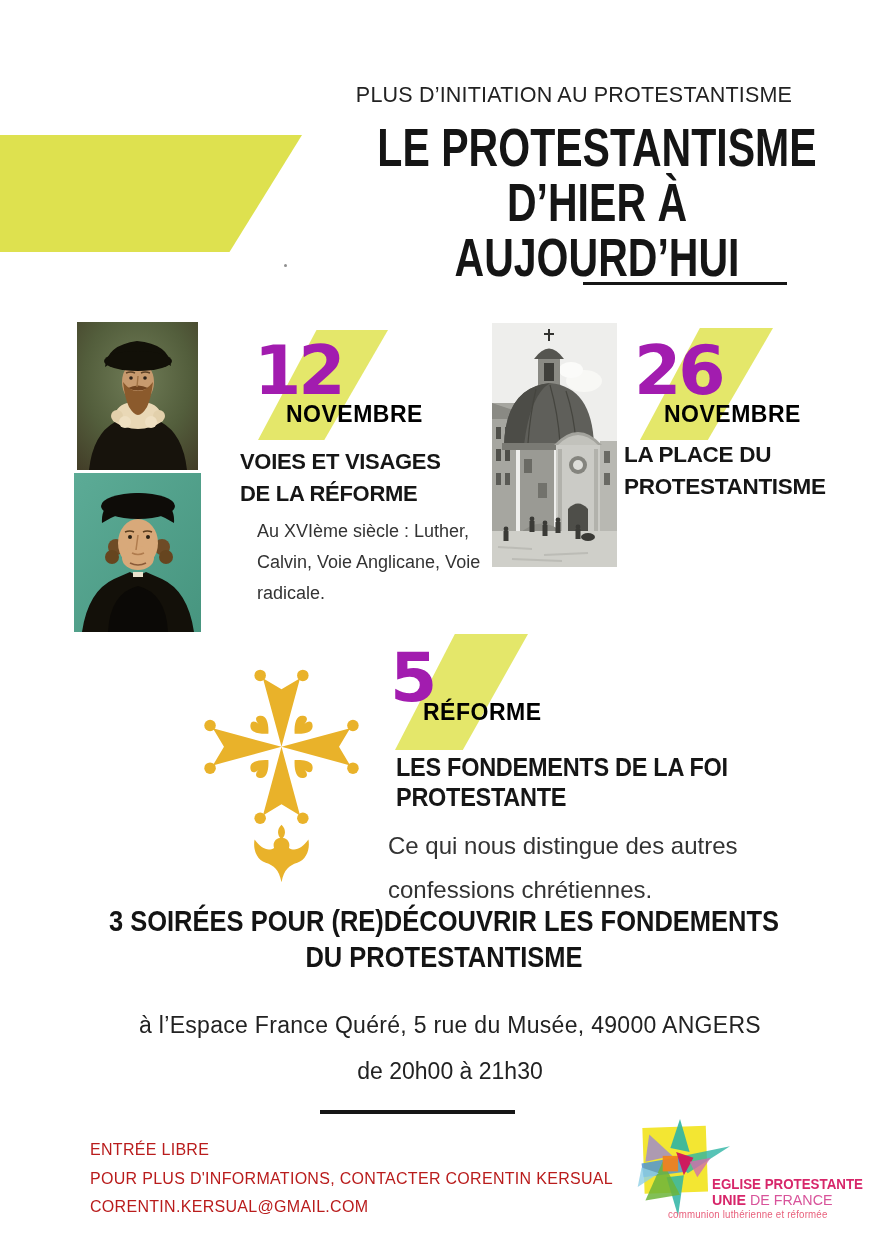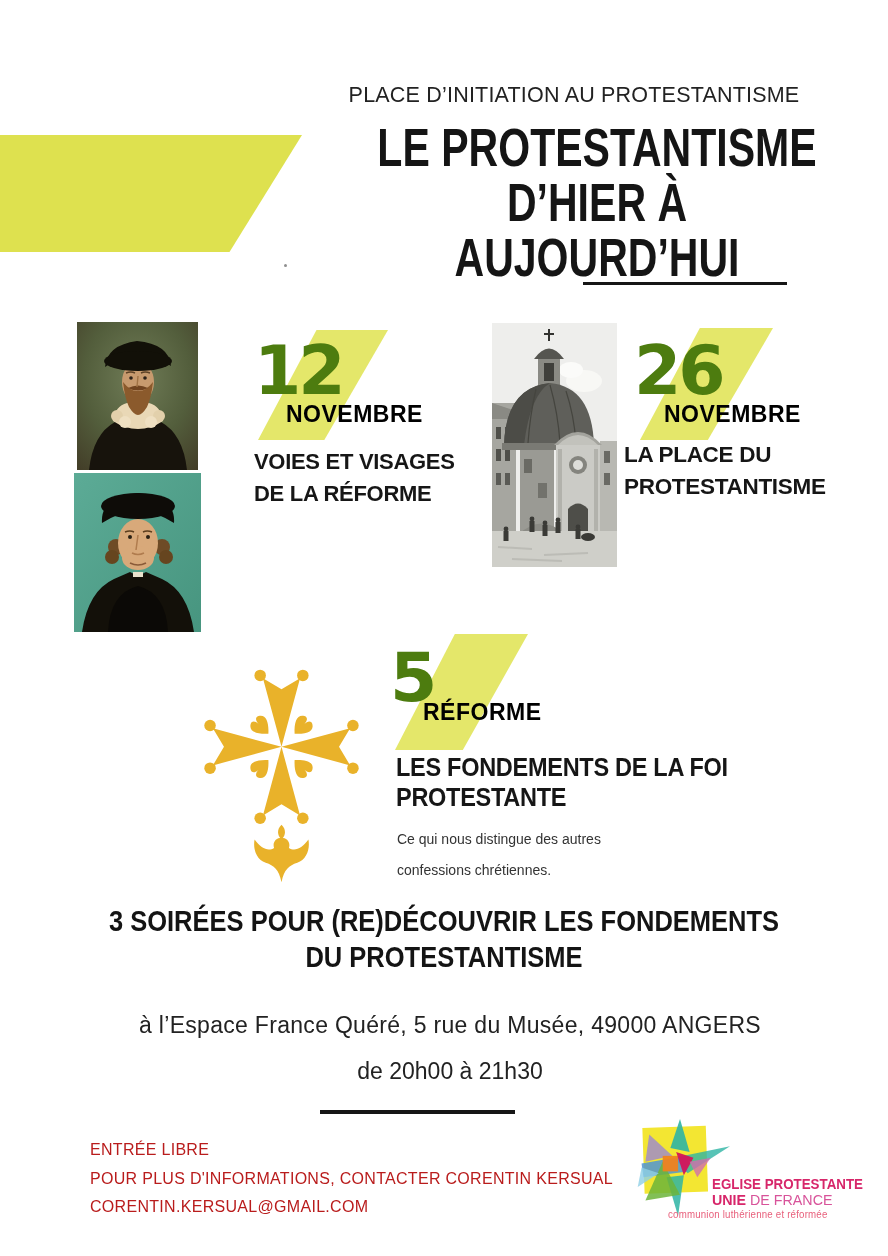--- a/index.html
+++ b/index.html
@@ -34,46 +34,46 @@
     font-size:46px; letter-spacing:2px; color:#141414; line-height:1.1;
   }
   .badge-season{
     left:90px; top:197px; font-weight:bold; font-size:25px; letter-spacing:1px; color:#141414;
   }
 
   
   .stripe{background:#e4e76a; clip-path:polygon(45% 0, 100% 0, 51% 100%, 0 100%);}
   .day{
     font-family:"DejaVu Sans", sans-serif; font-weight:bold; font-size:68px;
-    letter-spacing:-3px; line-height:1; color:#4d7c0f;
+    letter-spacing:-3px; line-height:1; color:#a21caf;
   }
   .month{font-weight:bold; font-size:23px; letter-spacing:0.5px; color:#000000;margin-left:29px;}
   .shead{font-weight:bold; color:#161616; white-space:pre-line; letter-spacing:-0.3px;}
   .sdesc{color:#333; white-space:pre-line;}
 
   
   .s1-stripe{left:258px; top:330px; width:130px; height:110px;}
   .s1-day{left:254px; top:337px;}
   .s1-month{left:257px; top:401px;}
-  .s1-head{left:254px; top:446px; font-size:22px; line-height:31.5px;}
+  .s1-head{left:240px; top:446px; font-size:22px; line-height:31.5px;}
   .s1-desc{left:257px; top:516px; font-size:18px; line-height:31px;}
 
   
   .s2-stripe{left:640px; top:328px; width:133px; height:112px;}
   .s2-day{left:634px; top:337px;}
   .s2-month{left:635px; top:401px;}
   .s2-head{left:624px; top:439px; font-size:22.5px; line-height:31.5px;}
   .s2-desc{left:624px; top:520px; font-size:17px; line-height:30.5px;}
 
   
   .s3-stripe{left:395px; top:634px; width:133px; height:116px;}
   .s3-day{left:390px; top:644px;}
   .s3-month{left:394px; top:699px;}
   .s3-head{left:396px; top:753px; font-size:25px; line-height:29.5px; transform:scaleX(0.94); transform-origin:0 0;}
-  .s3-desc{left:397px; top:824px; font-size:14px; line-height:31px;}
+  .s3-desc{left:388px; top:824px; font-size:24px; line-height:44px;}
 
   
   .img-calvin{left:77px; top:322px; width:121px; height:148px;}
   .img-luther{left:74px; top:473px; width:127px; height:159px;}
   .img-church{left:492px; top:323px; width:125px; height:244px;}
   .cross{left:198px; top:668px; width:167px; height:218px;}
 
   
   .tagline{
     left:0; top:903px; width:888px; text-align:center;
@@ -103,21 +103,21 @@
   .logo-sub{
     left:668px; top:1209px; font-size:10px; color:#e8607c; letter-spacing:0.2px;
     transform:scaleX(0.97); transform-origin:0 0;
   }
 </style>
 </head>
 <body>
 
 <div id="poster">
 
-  <div class="abs kicker">PLACE D’INITIATION AU PROTESTANTISME</div>
+  <div class="abs kicker">PLUS D’INITIATION AU PROTESTANTISME</div>
 
   <div class="abs badge">
     <div class="abs badge-year">2025</div>
     <div class="abs badge-season">AUTOMNE</div>
   </div>
 
   <h1 class="abs title">LE PROTESTANTISME
 D’HIER À AUJOURD’HUI</h1>
   <div class="abs title-rule"></div>
   <div class="abs stray-dot"></div>
@@ -172,20 +172,23 @@
     <path d="M56 90 Q64 94 72 90" stroke="#8a5a38" stroke-width="1.6" fill="none"></path>
     <path d="M28 50 Q26 24 64 20 Q102 24 100 50 Q82 38 64 39 Q46 38 28 50 Z" fill="#0e0c08"></path>
     <ellipse cx="64" cy="33" rx="37" ry="13" fill="#0e0c08"></ellipse>
   </svg>
 
   <div class="abs stripe s1-stripe"></div>
   <div class="abs day s1-day">12</div>
   <div class="abs month s1-month">NOVEMBRE</div>
   <div class="abs shead s1-head">VOIES ET VISAGES
 DE LA RÉFORME</div>
+  <div class="abs sdesc s1-desc">Au XVIème siècle : Luther,
+Calvin, Voie Anglicane, Voie
+radicale.</div>
 
   <svg class="abs img-church" viewBox="0 0 125 244" preserveAspectRatio="none">
     <rect width="125" height="244" fill="#eeeeec"></rect>
     <ellipse cx="92" cy="58" rx="18" ry="11" fill="#f8f8f5"></ellipse>
     <ellipse cx="79" cy="47" rx="12" ry="8" fill="#fbfbf9"></ellipse>
     <rect x="0" y="80" width="24" height="132" fill="#a6a6a0"></rect>
     <path d="M0 80 L24 88 L24 96 L0 96 Z" fill="#8a8a84"></path>
     <rect x="4" y="104" width="5" height="12" fill="#4f4f4a"></rect>
       <rect x="13" y="104" width="5" height="12" fill="#4f4f4a"></rect>
     <rect x="4" y="126" width="5" height="12" fill="#4f4f4a"></rect>

